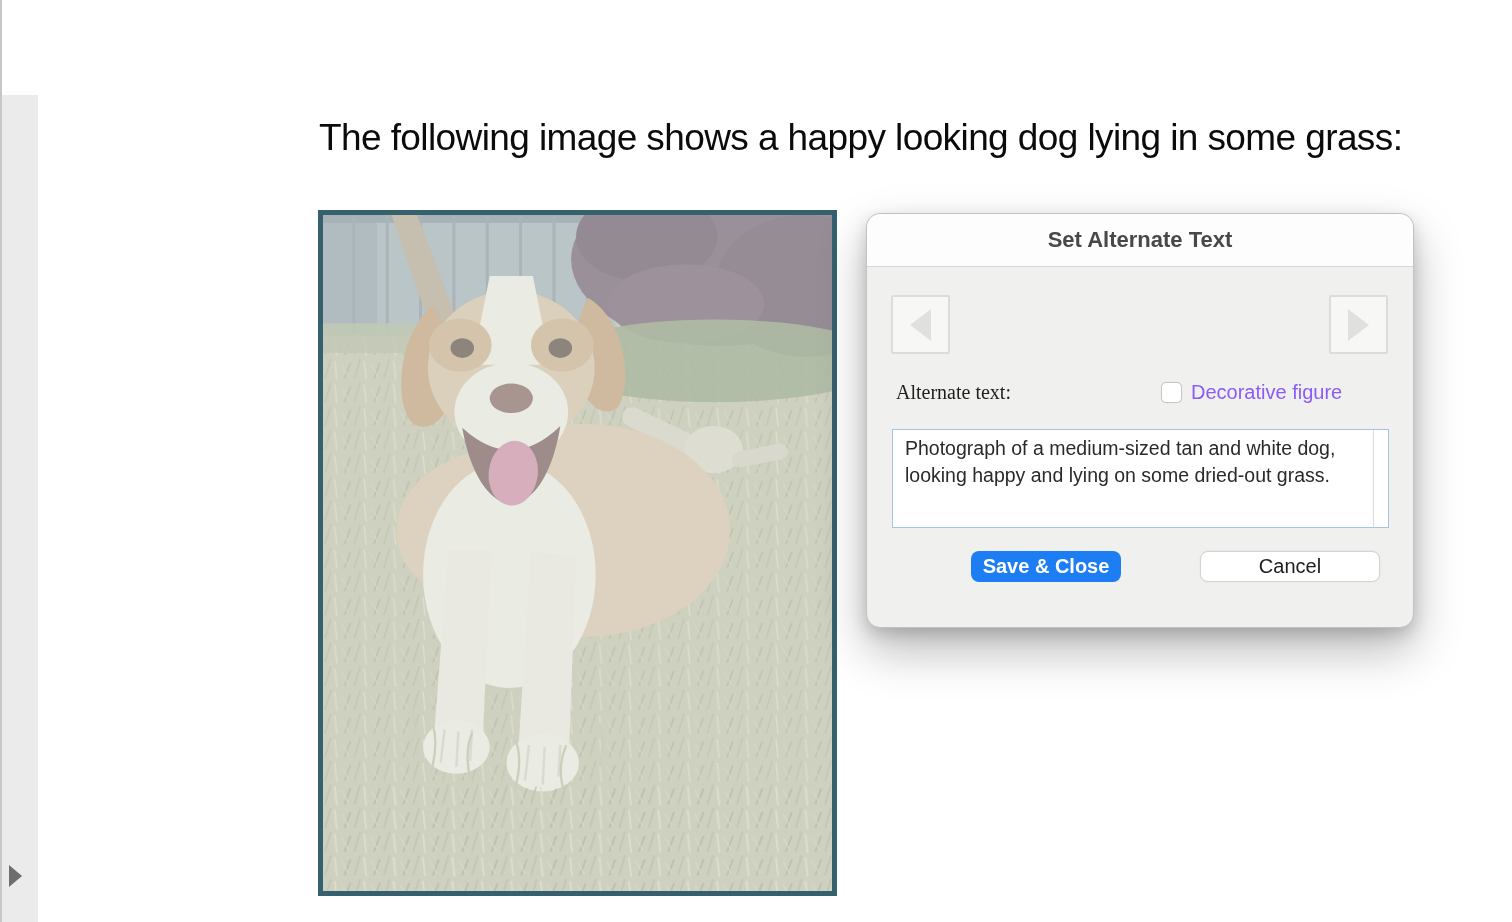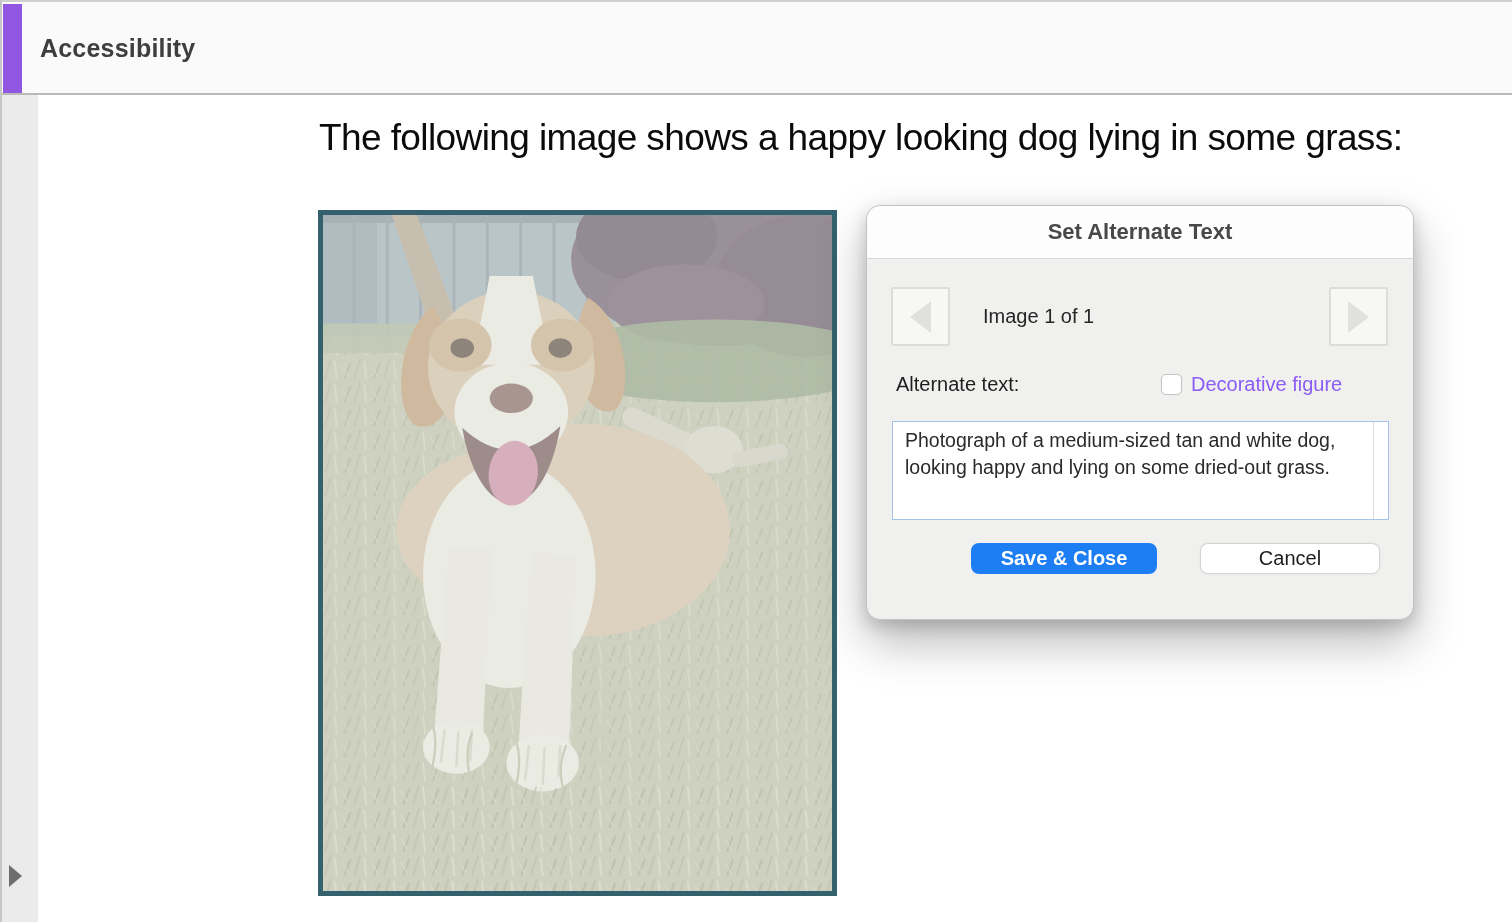--- a/index.html
+++ b/index.html
@@ -30,73 +30,69 @@
   .doc-heading { position:absolute; left:281px; top:22px; font-size:37px; color:#0b0b0b;
                  letter-spacing:-0.6px; white-space:nowrap; font-weight:400; }
 
   
   .figure { position:absolute; left:280px; top:115px; width:519px; height:686px;
             border:5px solid #35616e; cursor:pointer; background:#c6c4a7; }
   .figure svg { display:block; width:100%; height:100%; }
   .wash { position:absolute; inset:0; background:rgba(224,234,241,0.34); pointer-events:none; }
 
   
-  .dialog { position:absolute; left:866px; top:205px; width:548px; height:415px;
+  .dialog { position:absolute; left:866px; top:213px; width:548px; height:415px;
             background:#f0f0ee; border:1px solid #c2c2c2; border-radius:14px;
             box-shadow:0 22px 48px rgba(0,0,0,0.28), 0 6px 16px rgba(0,0,0,0.16); }
   .dialog-titlebar { position:absolute; left:0; top:0; right:0; height:53px; background:#fdfdfd;
                      border-bottom:1px solid #d7d7d7; border-radius:14px 14px 0 0;
                      display:flex; align-items:center; justify-content:center; }
   .dialog-title { font-size:22px; font-weight:700; color:#484848; }
 
   .nav-btn { position:absolute; top:81px; width:59px; height:59px; background:#f7f7f6;
              border:2px solid #dcdcdb; border-radius:2px; cursor:pointer;
              display:flex; align-items:center; justify-content:center; padding:0; }
   .nav-prev { left:24px; }
   .nav-next { left:462px; }
   .tri-l { width:0; height:0; border-top:16px solid transparent; border-bottom:16px solid transparent;
            border-right:21px solid #e0e0de; }
   .tri-r { width:0; height:0; border-top:16px solid transparent; border-bottom:16px solid transparent;
            border-left:21px solid #e0e0de; }
   .nav-label { position:absolute; left:116px; top:81px; height:59px; line-height:59px;
                font-size:20px; color:#262626; }
 
-  .alt-label { position:absolute; left:29px; top:167px; font-size:20px; color:#1e1e1e; }
+  .alt-label { position:absolute; left:29px; top:167px; font-size:20px; color:#1e1e1e;font-family:Liberation Serif, serif; }
   .decor-checkbox { position:absolute; left:294px; top:168px; width:21px; height:21px;
                     background:#ffffff; border:1px solid #c6c6c6; border-radius:5px; cursor:pointer;
                     box-shadow:0 0 1px rgba(0,0,0,0.12); }
   .decor-label { position:absolute; left:324px; top:167px; font-size:20px; color:#8b5cf6; }
 
   .alt-input-wrap { position:absolute; left:25px; top:215px; width:497px; height:99px;
                     background:#ffffff; border:1.5px solid #a3c4e8; }
   .alt-input { position:absolute; left:0; top:0; width:481px; height:96px; border:none; resize:none;
                outline:none; background:transparent; padding:5px 10px 0 12px;
                font-family:"Liberation Sans", sans-serif; font-size:19.5px; line-height:27px;
                color:#2a2a2a; overflow:hidden; }
   .alt-scroll-track { position:absolute; right:0; top:0; bottom:0; width:15px;
                       background:#ffffff; border-left:1px solid #dcdcdc; cursor:pointer; }
 
   .btn { position:absolute; top:337px; height:31px; border-radius:8px; font-size:20px;
          cursor:pointer; font-family:"Liberation Sans", sans-serif;
          display:flex; align-items:center; justify-content:center; }
-  .btn-save { left:104px; width:186px; background:#1d7ef3; border:none; color:#ffffff; font-weight:700; }
+  .btn-save { left:104px; width:150px; background:#1d7ef3; border:none; color:#ffffff; font-weight:700; }
   .btn-cancel { left:333px; width:180px; background:#ffffff; border:1px solid #d3d3d3; color:#1d1d1f;
                 box-shadow:0 0 2px rgba(0,0,0,0.08); }
 </style>
 </head>
 <body>
 
 <div class="stage">
 
   <div class="window-edge"></div>
 
-  <div class="panel-header">
-    <div class="accent-bar"></div>
-    <div class="panel-title">Accessibility</div>
-  </div>
 
   <div class="sidebar">
     <button class="expand-btn">
       <span class="tri"></span>
     </button>
   </div>
 
   <div class="doc">
     <div class="doc-heading">The following image shows a happy looking dog lying in some grass:</div>
 
@@ -196,21 +192,20 @@
   </div>
 
   <div class="dialog">
     <div class="dialog-titlebar">
       <span class="dialog-title">Set Alternate Text</span>
     </div>
 
     <button class="nav-btn nav-prev">
       <span class="tri-l"></span>
     </button>
-    <div class="nav-label">Image 1 of 1</div>
     <button class="nav-btn nav-next">
       <span class="tri-r"></span>
     </button>
 
     <div class="alt-label">Alternate text:</div>
     <div class="decor-checkbox"></div>
     <div class="decor-label">Decorative figure</div>
 
     <div class="alt-input-wrap">
       <textarea class="alt-input" spellcheck="false" style="">Photograph of a medium-sized tan and white dog, looking happy and lying on some dried-out grass.</textarea>

